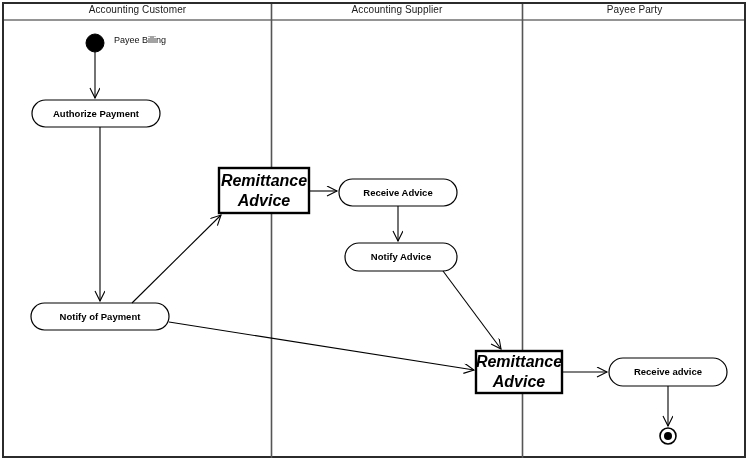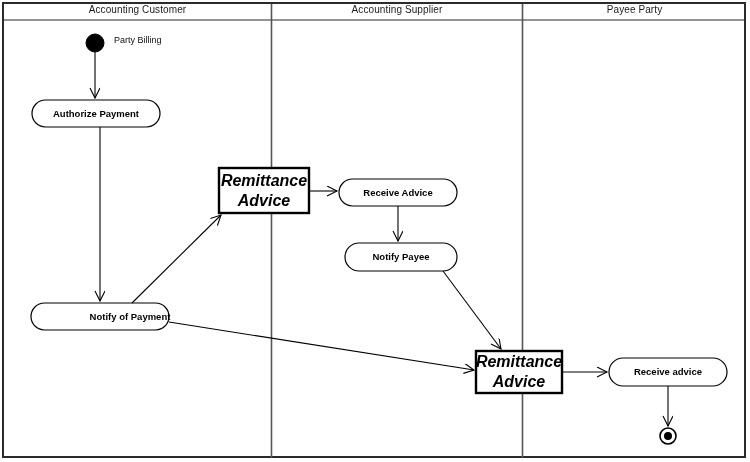--- a/index.html
+++ b/index.html
@@ -127,34 +127,34 @@
     <line x1="668" y1="386" x2="668" y2="426" stroke="#000000" stroke-width="1.1" marker-end="url(#arrowOpen)"></line>
 
     <circle cx="668" cy="436" r="8" fill="#ffffff" stroke="#000000" stroke-width="1.6"></circle>
     <circle cx="668" cy="436" r="4" fill="#000000" stroke="none"></circle>
   </svg>
 
   <div class="lane-title" style="left:4px; top:4px; width:267px;">Accounting Customer</div>
   <div class="lane-title" style="left:523px; top:4px; width:223px;">Payee Party</div>
   <div class="lane-title" style="left:272px; top:4px; width:250px;">Accounting Supplier</div>
 
-  <div class="edge-label" style="left:114px; top:35px;">Party Billing</div>
+  <div class="edge-label" style="left:114px; top:35px;">Payee Billing</div>
 
   <div class="node-label" style="left:32px; top:100px; width:128px; height:27px;border-radius:10px;">Authorize Payment</div>
 
-  <div class="node-label" style="left:31px; top:303px; width:138px; height:27px;padding-left:30px;">Notify of Payment</div>
+  <div class="node-label" style="left:31px; top:303px; width:138px; height:27px;">Notify of Payment</div>
 
   <div class="node-label object-label" style="left:219px; top:168px; width:90px; height:45px; flex-direction:column;">
     <span>Remittance</span>
     <span>Advice</span>
   </div>
 
   <div class="node-label" style="left:339px; top:179px; width:118px; height:27px;">Receive Advice</div>
 
-  <div class="node-label" style="left:345px; top:243px; width:112px; height:28px;">Notify Payee</div>
+  <div class="node-label" style="left:345px; top:243px; width:112px; height:28px;">Notify Advice</div>
 
   <div class="node-label object-label" style="left:476px; top:351px; width:86px; height:42px; flex-direction:column;">
     <span>Remittance</span>
     <span>Advice</span>
   </div>
 
   <div class="node-label" style="left:609px; top:358px; width:118px; height:28px;">Receive advice</div>
 
   <div class="hit" style="left:86px; top:34px; width:18px; height:18px; border-radius:50%;"></div>
   <div class="hit" style="left:32px; top:100px; width:128px; height:27px;"></div>

